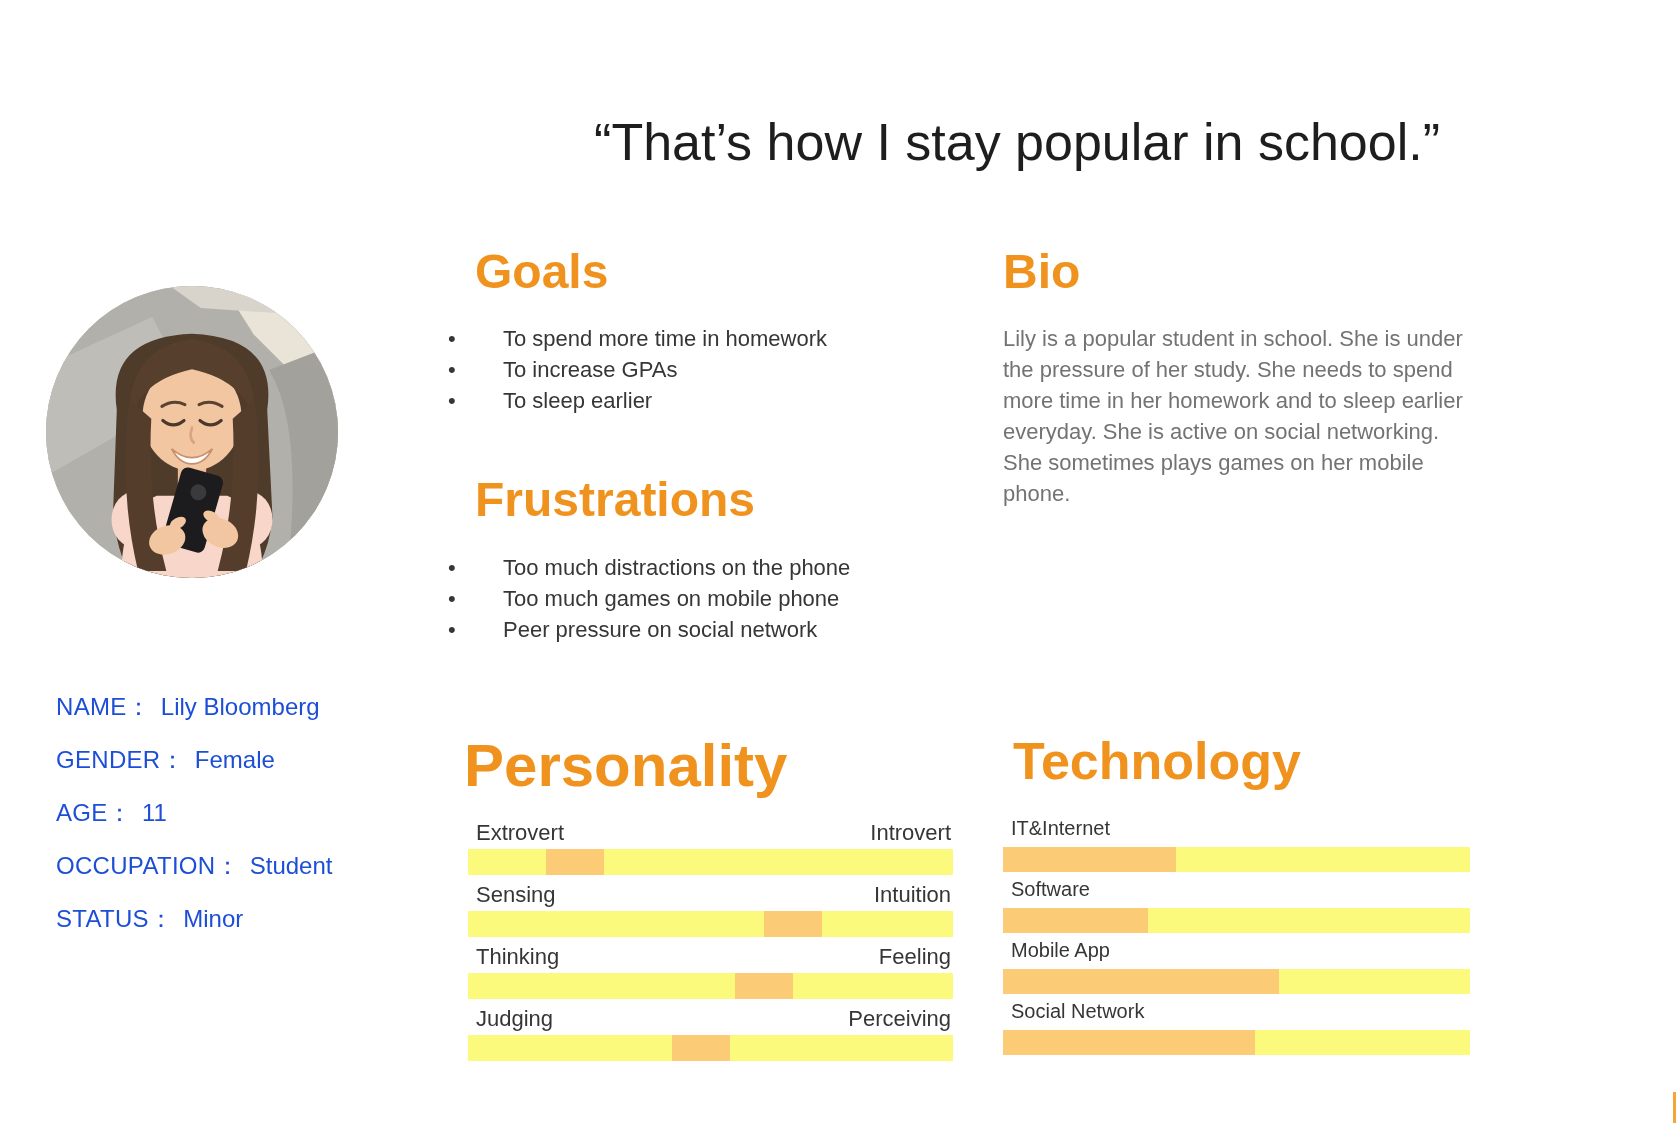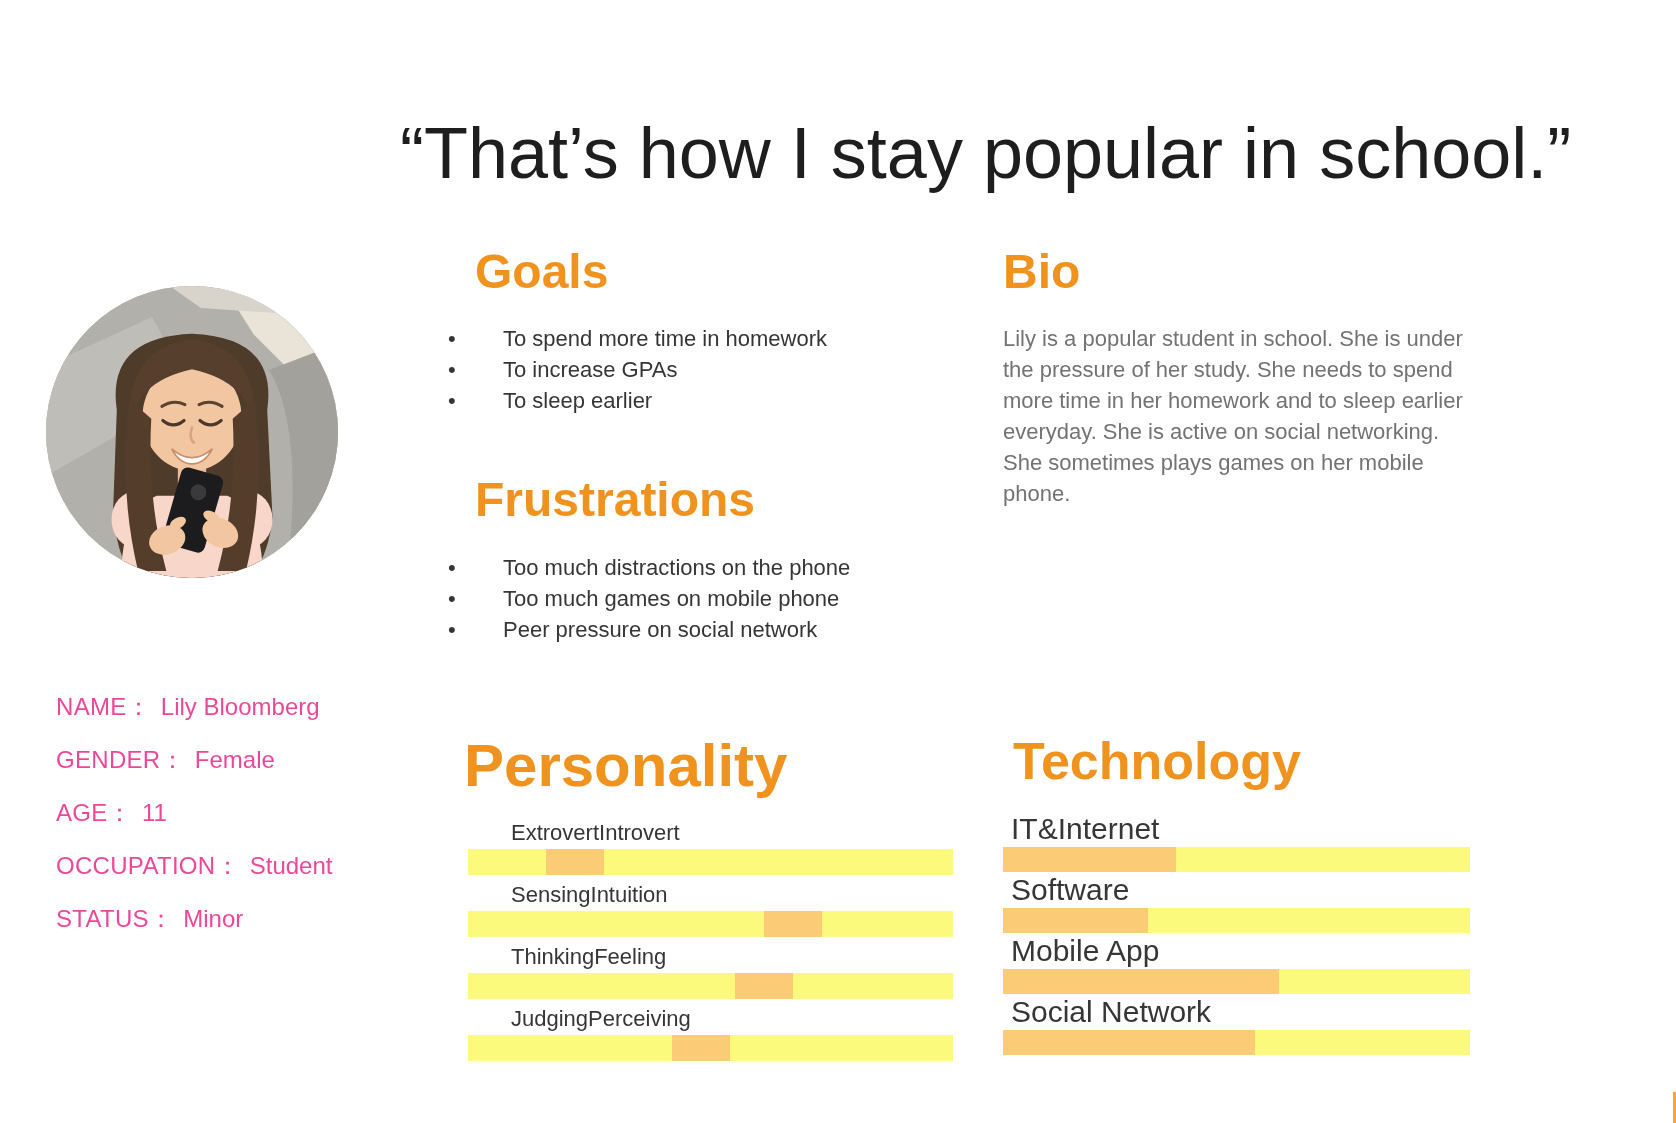--- a/index.html
+++ b/index.html
@@ -4,30 +4,30 @@
 <style>
   :root { --accent:#F0931E; --bar-yellow:#FBFA7D; --bar-orange:#FBCB76; }
   * { box-sizing:border-box; }
   html,body { margin:0; padding:0; }
   body {
     width:1676px; height:1123px; position:relative; overflow:hidden;
     background:#ffffff; font-family:"Liberation Sans", sans-serif; color:#3a3a3a;
   }
   .quote {
     position:absolute; left:400px; top:112px; width:1040px;
-    text-align:center; font-size:72px; font-weight:300; color:#1e1e1e;
+    text-align:right; font-size:52px; font-weight:300; color:#1e1e1e;
     letter-spacing:0px; white-space:nowrap;
   }
   .photo-wrap {
     position:absolute; left:46px; top:286px; width:292px; height:292px;
     border-radius:50%; overflow:hidden; background:#b7b5b0;
   }
   .photo-wrap svg { display:block; width:100%; height:100%; }
 
-  .profile { position:absolute; left:56px; top:680px; font-size:24px; color:#ec4899; }
+  .profile { position:absolute; left:56px; top:680px; font-size:24px; color:#1d4ed8; }
   .profile-row { height:53px; line-height:53px; white-space:nowrap; }
   .p-label { letter-spacing:0.3px; }
   .p-value { margin-left:10px; }
 
   .section-title {
     position:absolute; color:var(--accent); font-weight:bold;
     font-size:48px; line-height:1.1; white-space:nowrap;
   }
   #goals-title { left:475px; top:246px;text-align:center; }
   #frustrations-title { left:475px; top:474px; }
@@ -45,30 +45,30 @@
   ul.bullets .dot { flex:0 0 57px; padding-left:2px; }
 
   .bio-text {
     position:absolute; left:1003px; top:323px; width:472px;
     font-size:22px; line-height:31px; color:#737373;
   }
 
   .personality-rows { position:absolute; left:468px; top:818px; width:485px; }
   .p-row { height:62px; }
   .p-labels {
-    display:flex; 
+    display:flex; justify-content:space-between;
     font-size:22px; line-height:29px; color:#363636;
-    padding:0 2px 0 8px; margin-bottom:2px;margin-left:35px;
+    padding:0 2px 0 8px; margin-bottom:2px;
   }
   .scale-bar { position:relative; height:26px; background:var(--bar-yellow); }
   .scale-marker { position:absolute; top:0; height:100%; background:var(--bar-orange); }
 
   .technology-rows { position:absolute; left:1003px; top:814px; width:467px; }
   .t-row { height:61px; }
-  .t-label { font-size:30px; line-height:29px; color:#363636; padding-left:8px; margin-bottom:4px; }
+  .t-label { font-size:20px; line-height:29px; color:#363636; padding-left:8px; margin-bottom:4px; }
   .t-bar { position:relative; height:25px; background:var(--bar-yellow); }
   .t-fill { height:100%; background:var(--bar-orange); }
 
   .edge-accent { position:absolute; right:0; top:1092px; width:3px; height:31px; background:#F6A53C; }
 </style>
 </head>
 <body>
 
 <div class="quote">“That’s how I stay popular in school.”</div>
 

